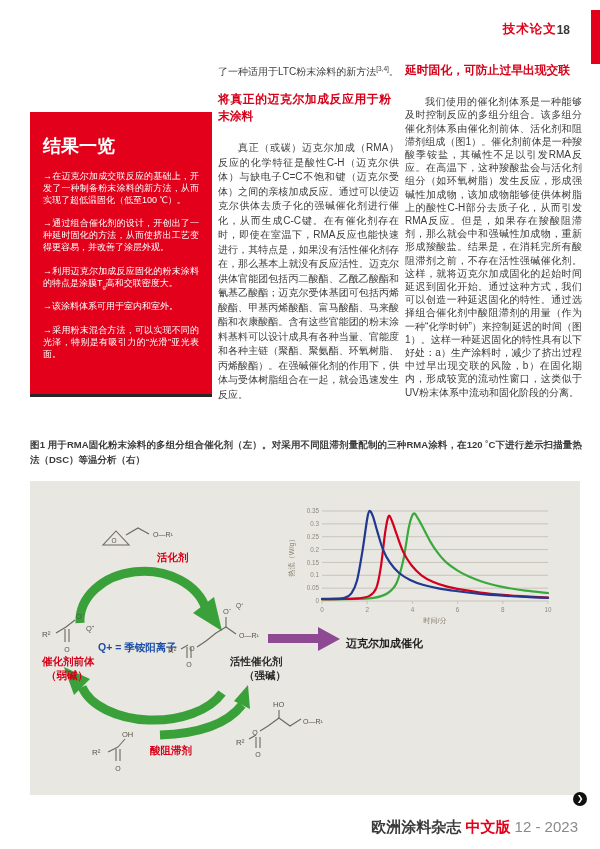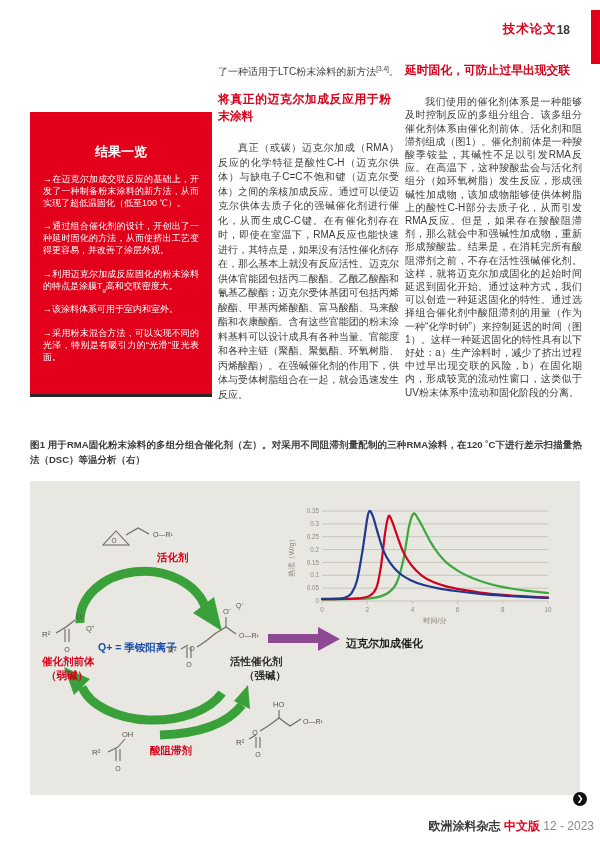--- a/index.html
+++ b/index.html
@@ -6,42 +6,42 @@
   #page{position:relative;width:600px;height:849px;background:#fff;overflow:hidden;
         font-family:"Liberation Sans",sans-serif;color:#3b3b3b;}
   
   #hdr{position:absolute;top:21px;right:30px;display:flex;align-items:center;}
   #hdr .cat{font-size:12.5px;font-weight:bold;color:#e2001a;letter-spacing:1px;}
   #hdr .num{font-size:12px;color:#3a3a3a;font-weight:bold;}
   #redbar{position:absolute;top:10px;right:0;width:9px;height:54px;background:#e2001a;}
   
   #rbox{position:absolute;left:30px;top:112px;width:182px;height:285px;background:#e2001a;
         color:#fff;box-sizing:border-box;padding:14px 13px 10px 13px;border-bottom:3px solid #272727;}
-  #rbox .rtitle{text-align:center;font-size:13px;font-weight:bold;margin:17px 0 13px 0;}
+  #rbox .rtitle{text-align:left;font-size:18px;font-weight:bold;margin:8px 0 13px 0;}
   #rbox .bullet{font-size:9px;line-height:1.32;text-align:justify;margin-bottom:10px;}
   #rbox sub{font-size:6px;}
   
   .col{position:absolute;top:62px;font-size:10px;text-align:justify;color:#3b3b3b;}
   #colmid{left:218px;width:181px;line-height:14.5px;}
   #colright{left:405px;width:177px;line-height:13.2px;}
   .intro{margin:0 0 11px 0;}
   .intro sup{font-size:6.5px;}
   h2.sec{font-size:11.8px;line-height:1.45;color:#d50019;margin:0 8px 8px 0;font-weight:bold;}
   #colright h2.sec{white-space:nowrap;margin:0 0 9px 0;}
   .body-par{margin:0;}
   .indent{text-indent:2em;margin-top:16px;}
   
   #caption{position:absolute;left:30px;top:438px;width:552px;font-size:9.5px;font-weight:bold;
            color:#3a3a3a;line-height:1.55;text-align:justify;}
   #figure{position:absolute;left:30px;top:481px;width:550px;height:314px;background:#e9e7e1;}
   #figure svg{position:absolute;}
   #dsc-chart{left:255px;top:20px;}
   #cycle{left:0;top:0;}
   
-  #footer{position:absolute;top:818px;right:6px;font-size:12px;color:#8a8a8a;}
+  #footer{position:absolute;top:818px;right:22px;font-size:15px;color:#8a8a8a;}
   #footer .j{font-weight:bold;color:#3a3a3a;}
   #footer .e{font-weight:bold;color:#e2001a;}
   #nextbtn{position:absolute;top:792px;right:13px;width:14px;height:14px;border-radius:50%;
            background:#101010;color:#fff;font-size:8px;line-height:14px;text-align:center;cursor:pointer;}
   text{font-family:"Liberation Sans",sans-serif;}
 </style>
 </head>
 <body>
 
 <div id="page">

